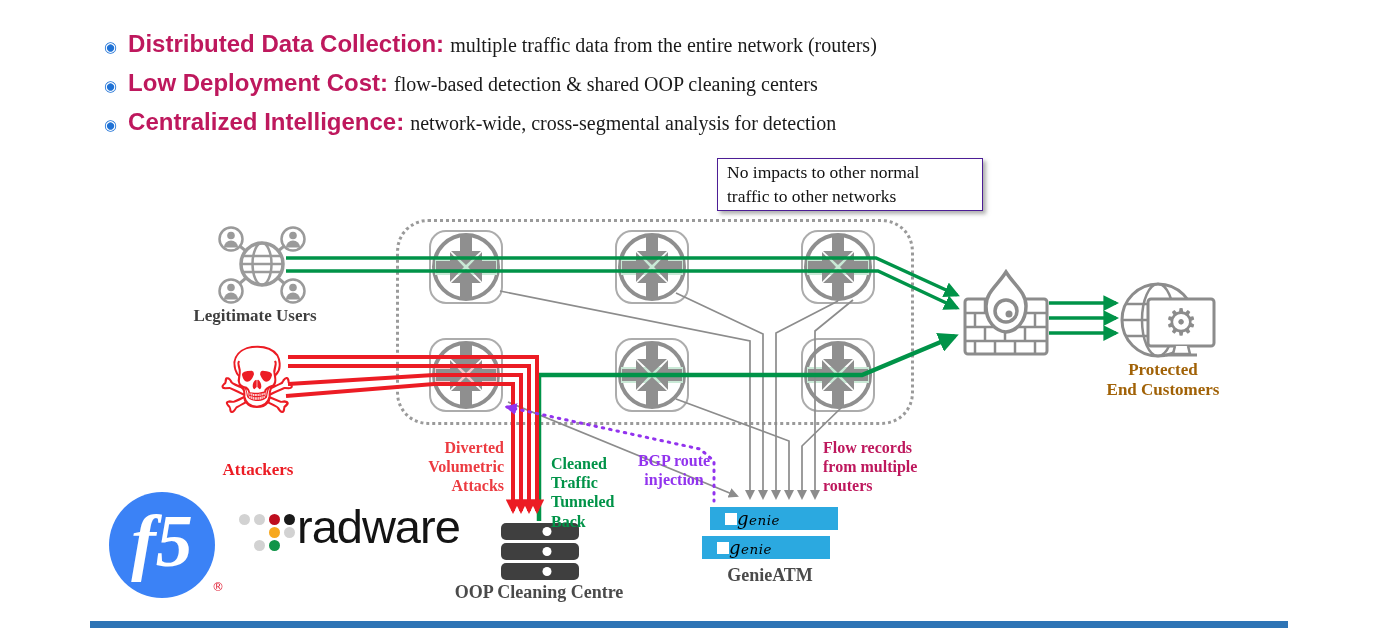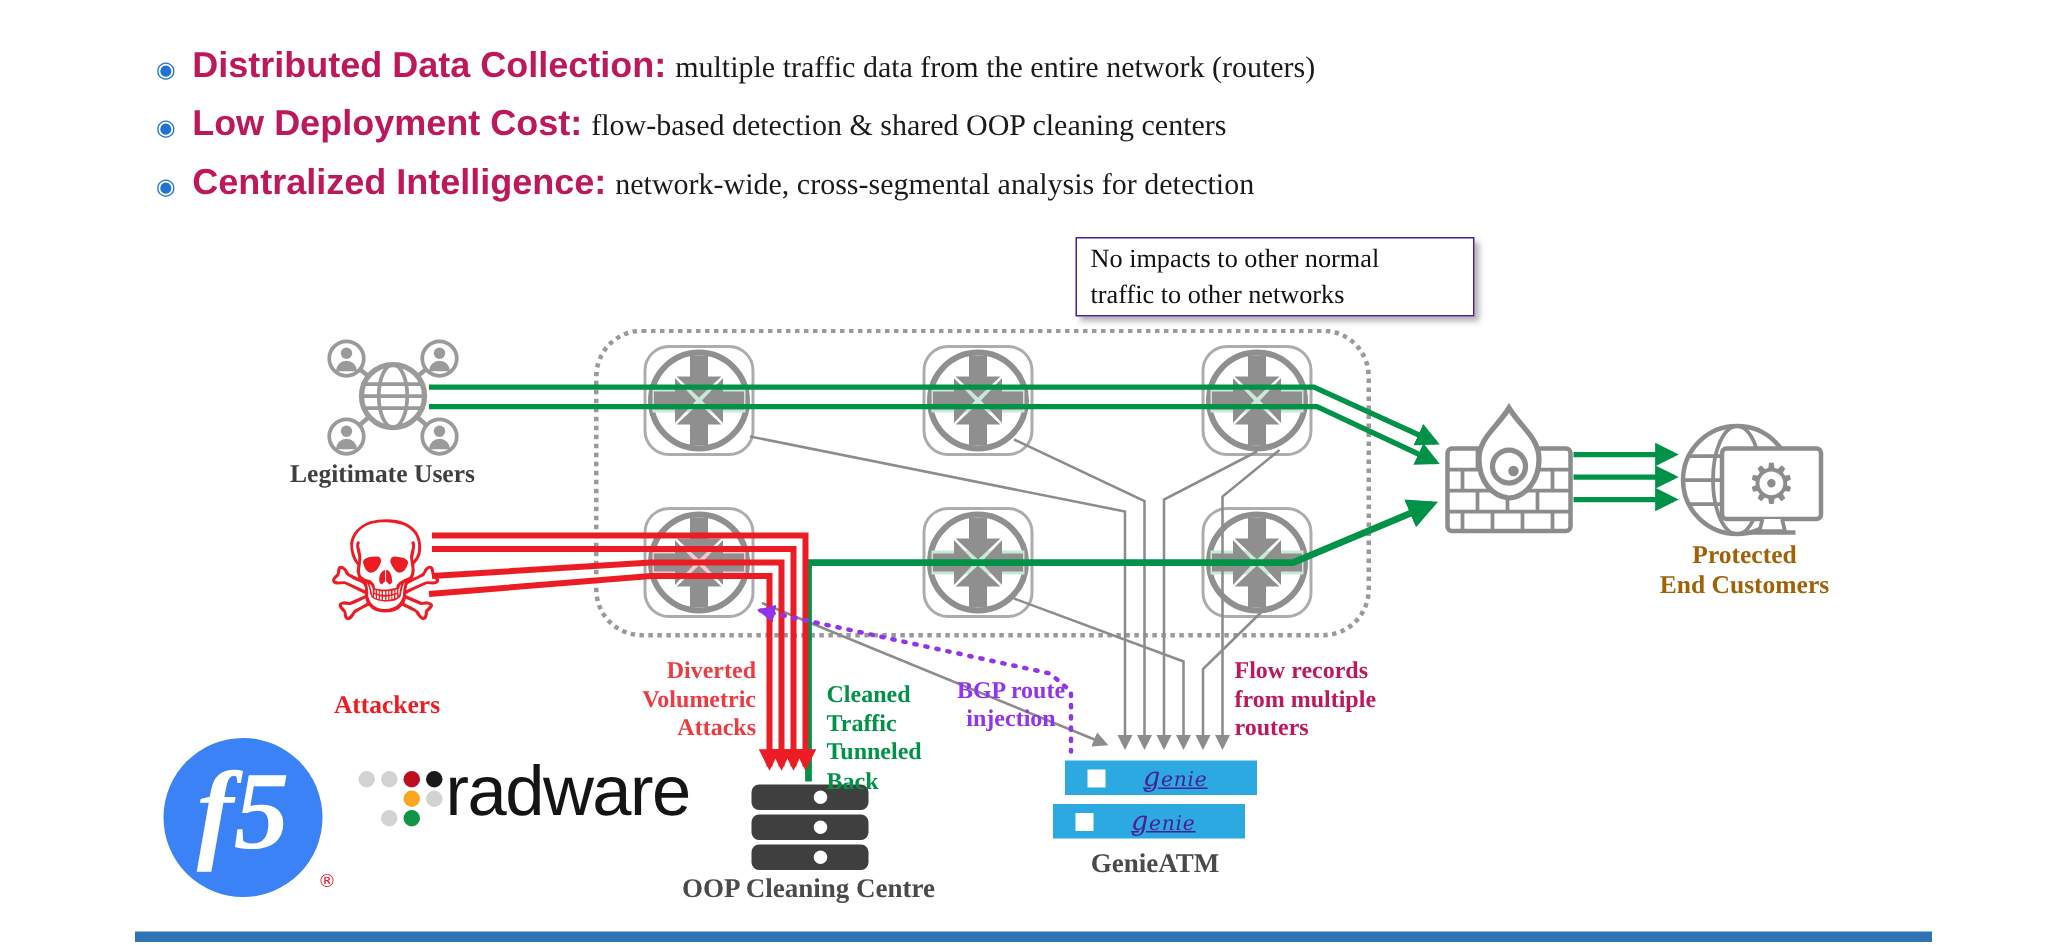--- a/index.html
+++ b/index.html
@@ -34,21 +34,21 @@
   .lbl-flow{left:823px;top:438px;width:116px;text-align:left;color:#be185d;}
   .lbl-oop{left:448px;top:582px;width:182px;text-align:center;font-size:18px;color:#4A4A4A;}
   .lbl-genie{left:700px;top:565px;width:140px;text-align:center;font-size:18px;color:#4A4A4A;}
   .lbl-protected{left:1098px;top:360px;width:130px;text-align:center;font-size:17px;color:#a16207;}
 
   
   .genie-box{position:absolute;width:128px;height:23px;background:#2BA9E0;display:flex;align-items:center;}
   .genie-box1{left:710px;top:507px;}
   .genie-box2{left:702px;top:536px;}
   .genie-sq{width:12px;height:12px;background:#fff;margin-left:15px;}
-  .genie-text{color:#4c1d95;font-family:"DejaVu Serif",serif;font-style:italic;margin-left:25px;font-size:13.5px;letter-spacing:.5px;line-height:1;text-decoration:underline;}
+  .genie-text{color:#000000;font-family:"DejaVu Serif",serif;font-style:italic;font-size:13.5px;letter-spacing:.5px;line-height:1;}
   .genie-g{font-size:18px;}
 
   
   .f5-circle{position:absolute;left:109px;top:492px;width:106px;height:106px;border-radius:50%;
              background:#3b82f6;color:#fff;display:flex;align-items:center;justify-content:center;
              font-family:"Liberation Serif",serif;font-style:italic;font-weight:bold;font-size:74px;
              padding-bottom:8px;box-sizing:border-box;}
   .f5-reg{position:absolute;left:212px;top:580px;color:#E01D33;font-size:12px;font-family:"DejaVu Sans",sans-serif;}
   .rw-dots{position:absolute;left:239px;top:514px;width:60px;height:42px;}
   .rw-dot{position:absolute;width:11px;height:11px;border-radius:50%;}

